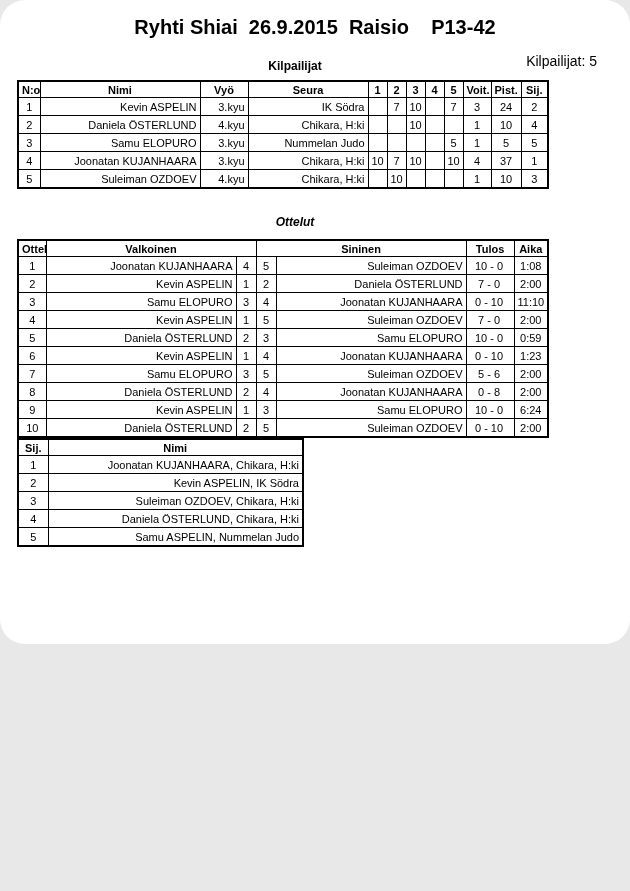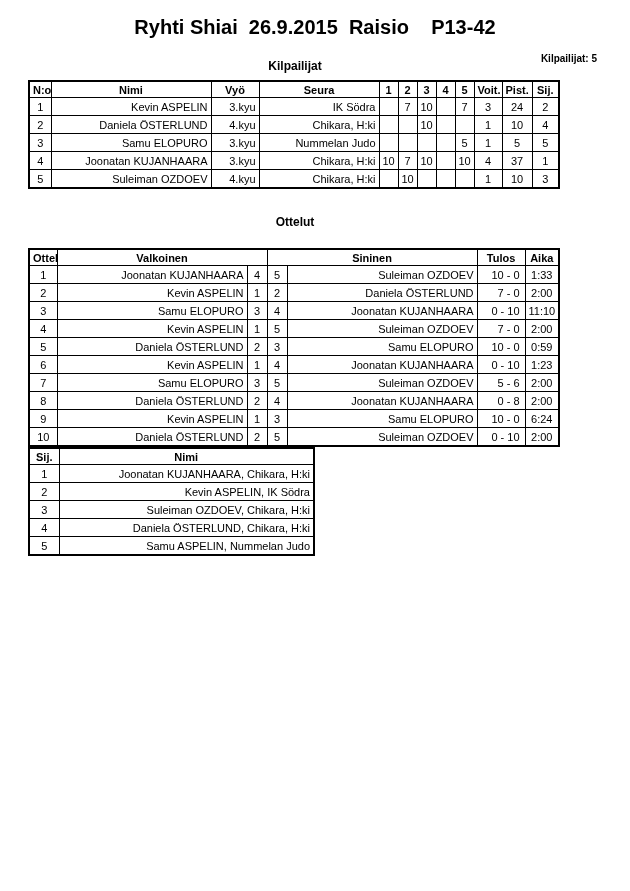--- a/index.html
+++ b/index.html
@@ -1,48 +1,49 @@
 <!DOCTYPE html>
 <html><head>
 <meta charset="utf-8">
 <style>
   html,body{margin:0;padding:0;background:#e8e8e8;}
   .page{
-    width:630px;height:891px;position:relative;margin:0 auto;
+    width:630px;height:644px;position:relative;margin:0 auto;
     background:#ffffff;color:#000;
     font-family:"Liberation Sans", sans-serif;
     overflow:hidden;
+    border-radius:25px;
   }
   .title{
     padding-top:16px;text-align:center;
     font-size:20px;font-weight:bold;white-space:pre;
   }
   .count{
     position:absolute;top:53px;right:33px;
-    font-size:10px;font-weight:bold;text-align:right;
+    font-size:14px;font-weight:normal;text-align:right;
   }
   .heading{font-weight:bold;font-size:12px;text-align:center;}
   .h-k{width:530px;margin:20px 0 7px 30px;}
-  .h-o{width:530px;margin:26px 0 19px 30px;}
+  .h-o{width:530px;margin:26px 0 10px 30px;font-style:italic;}
   .h-t{width:285px;margin:27px 0 7px 30px;}
   table{
     border-collapse:collapse;table-layout:fixed;
-    margin-left:28px;border:2px solid #000;background:#fff;
+    margin-left:17px;border:2px solid #000;background:#fff;
   }
   .k-table,.o-table{width:530px;}
   .t-table{width:285px;}
   th,td{
     border:1px solid #000;font-size:11px;padding:0 3px;
     overflow:hidden;white-space:nowrap;
   }
   th{font-weight:bold;height:15px;text-align:center;}
   td{height:17px;}
   .c{text-align:center;}
   .l{text-align:right;}
-  .r{text-align:right;padding-right:5px;}
+  .r{text-align:center;padding-right:5px;}
 </style>
 </head>
 <body>
 
 <div class="page">
 
   <div class="title">Ryhti Shiai  26.9.2015  Raisio    P13-42</div>
   <div class="count">Kilpailijat: 5</div>
 
   <div class="heading h-k">Kilpailijat</div>
@@ -172,21 +173,21 @@
       </tr>
     </thead>
     <tbody>
       <tr>
         <td class="c">1</td>
         <td class="l">Joonatan KUJANHAARA</td>
         <td class="c">4</td>
         <td class="c">5</td>
         <td class="l">Suleiman OZDOEV</td>
         <td class="r">10 - 0</td>
-        <td class="c">1:33</td>
+        <td class="c">1:08</td>
       </tr>
       <tr>
         <td class="c">2</td>
         <td class="l">Kevin ASPELIN</td>
         <td class="c">1</td>
         <td class="c">2</td>
         <td class="l">Daniela ÖSTERLUND</td>
         <td class="r">7 - 0</td>
         <td class="c">2:00</td>
       </tr>

